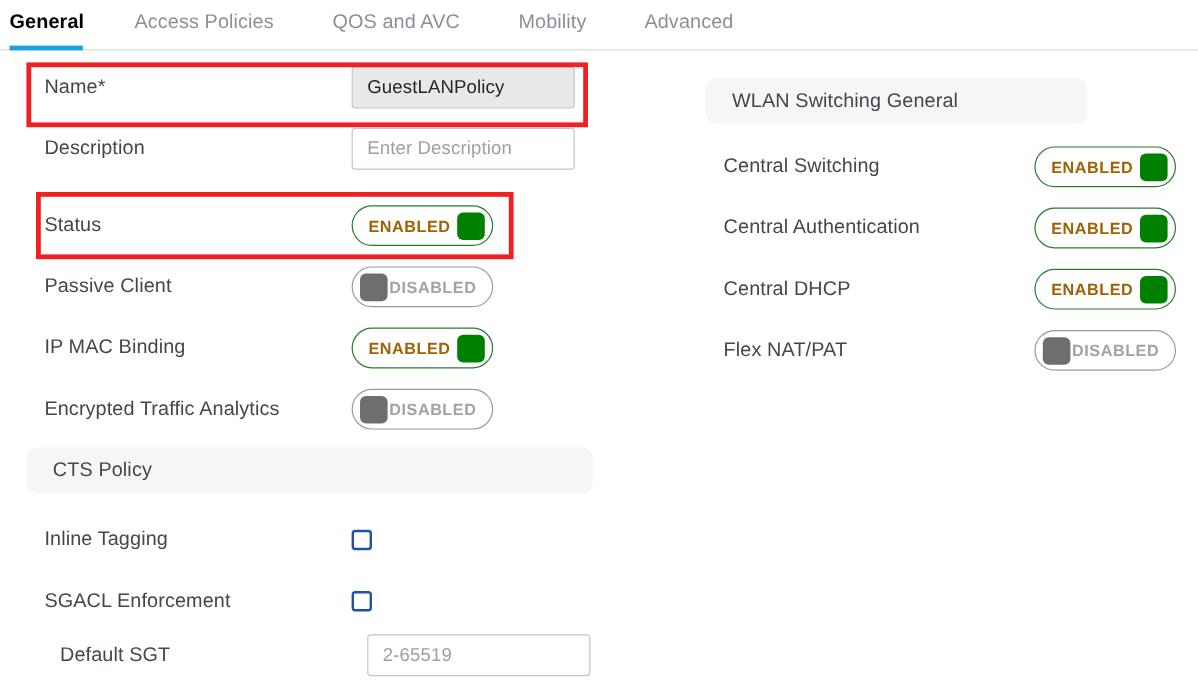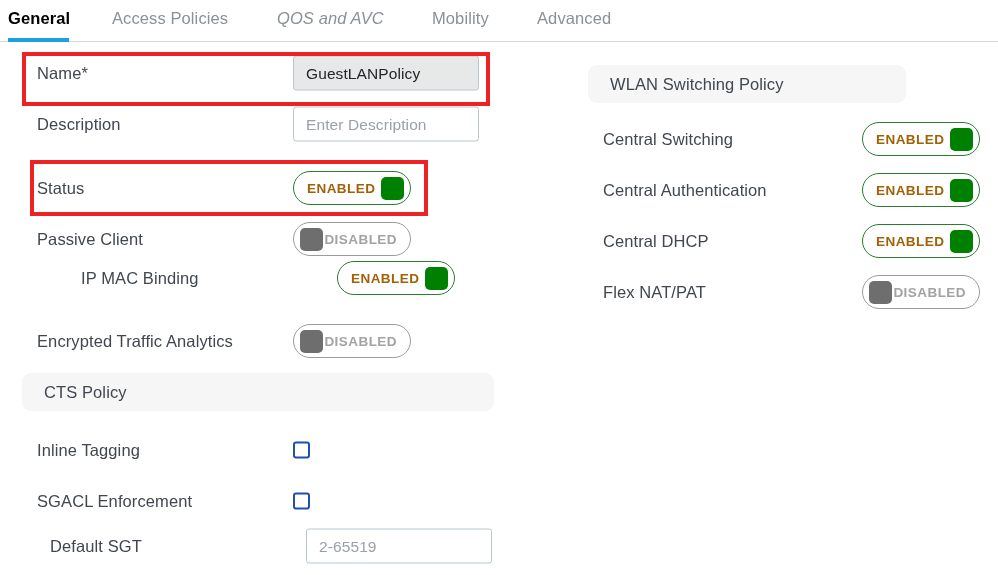--- a/index.html
+++ b/index.html
@@ -153,21 +153,21 @@
   }
 </style>
 </head>
 <body>
 
 <div id="tabbar">
   <div class="rule"></div>
 
   <div class="tab active" id="tab0" style="left: 8px;">General</div>
   <div class="tab" id="tab1" style="left: 112px;">Access Policies</div>
-  <div class="tab" id="tab2" style="left: 277px; font-style: italic;">QOS and AVC</div>
+  <div class="tab" id="tab2" style="left: 277px;">QOS and AVC</div>
   <div class="tab" id="tab3" style="left: 432px;">Mobility</div>
   <div class="tab" id="tab4" style="left: 537px;">Advanced</div>
 
   <div class="tab-underline" id="tabline" style="left: 8px; width: 61px;"></div>
 </div>
 
 <div id="leftcol">
 
   <div class="row" style="top:11px;">
     <div class="row-label">Name*</div>
@@ -196,21 +196,21 @@
   <div class="row" style="top:177px;">
     <div class="row-label">Passive Client</div>
     <div class="row-ctl">
       <div class="toggle off">
         <span class="tog-label">DISABLED</span>
         <span class="knob"></span>
       </div>
     </div>
   </div>
 
-  <div class="row" style="top:216px;margin-left:44px;">
+  <div class="row" style="top:228px;">
     <div class="row-label">IP MAC Binding</div>
     <div class="row-ctl">
       <div class="toggle on">
         <span class="tog-label">ENABLED</span>
         <span class="knob"></span>
       </div>
     </div>
   </div>
 
   <div class="row" style="top:279px;">
@@ -246,21 +246,21 @@
     <div class="row-ctl">
       <div class="textbox placeholder">2-65519</div>
     </div>
   </div>
 
 </div>
 
 <div id="rightcol">
 
   <div class="section-head" style="left:43px; top:23px; width:318px; height:38px;">
-    <span class="title">WLAN Switching Policy</span>
+    <span class="title">WLAN Switching General</span>
   </div>
 
   <div class="row" style="top:77px;">
     <div class="row-label" style="left:58px;">Central Switching</div>
     <div class="row-ctl" style="left:317px;">
       <div class="toggle on">
         <span class="tog-label">ENABLED</span>
         <span class="knob"></span>
       </div>
     </div>

